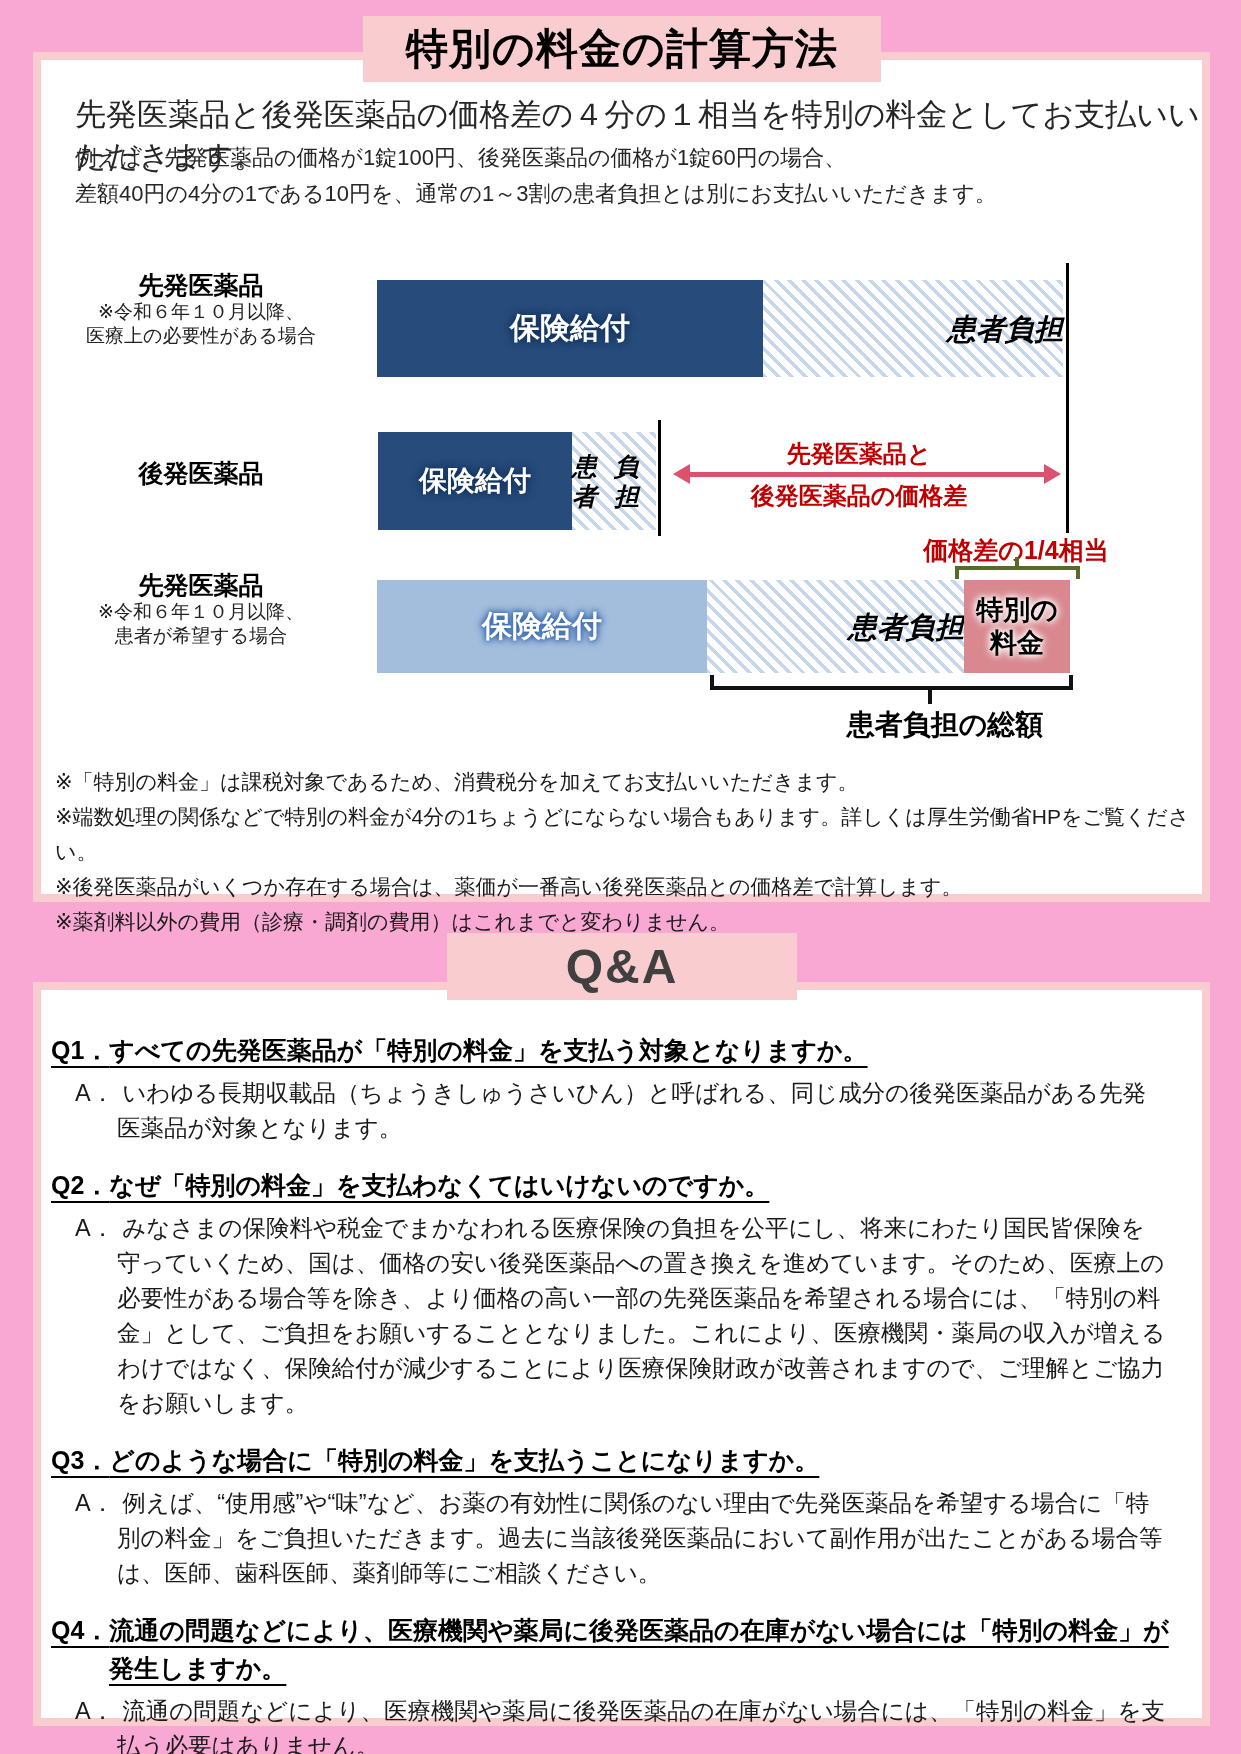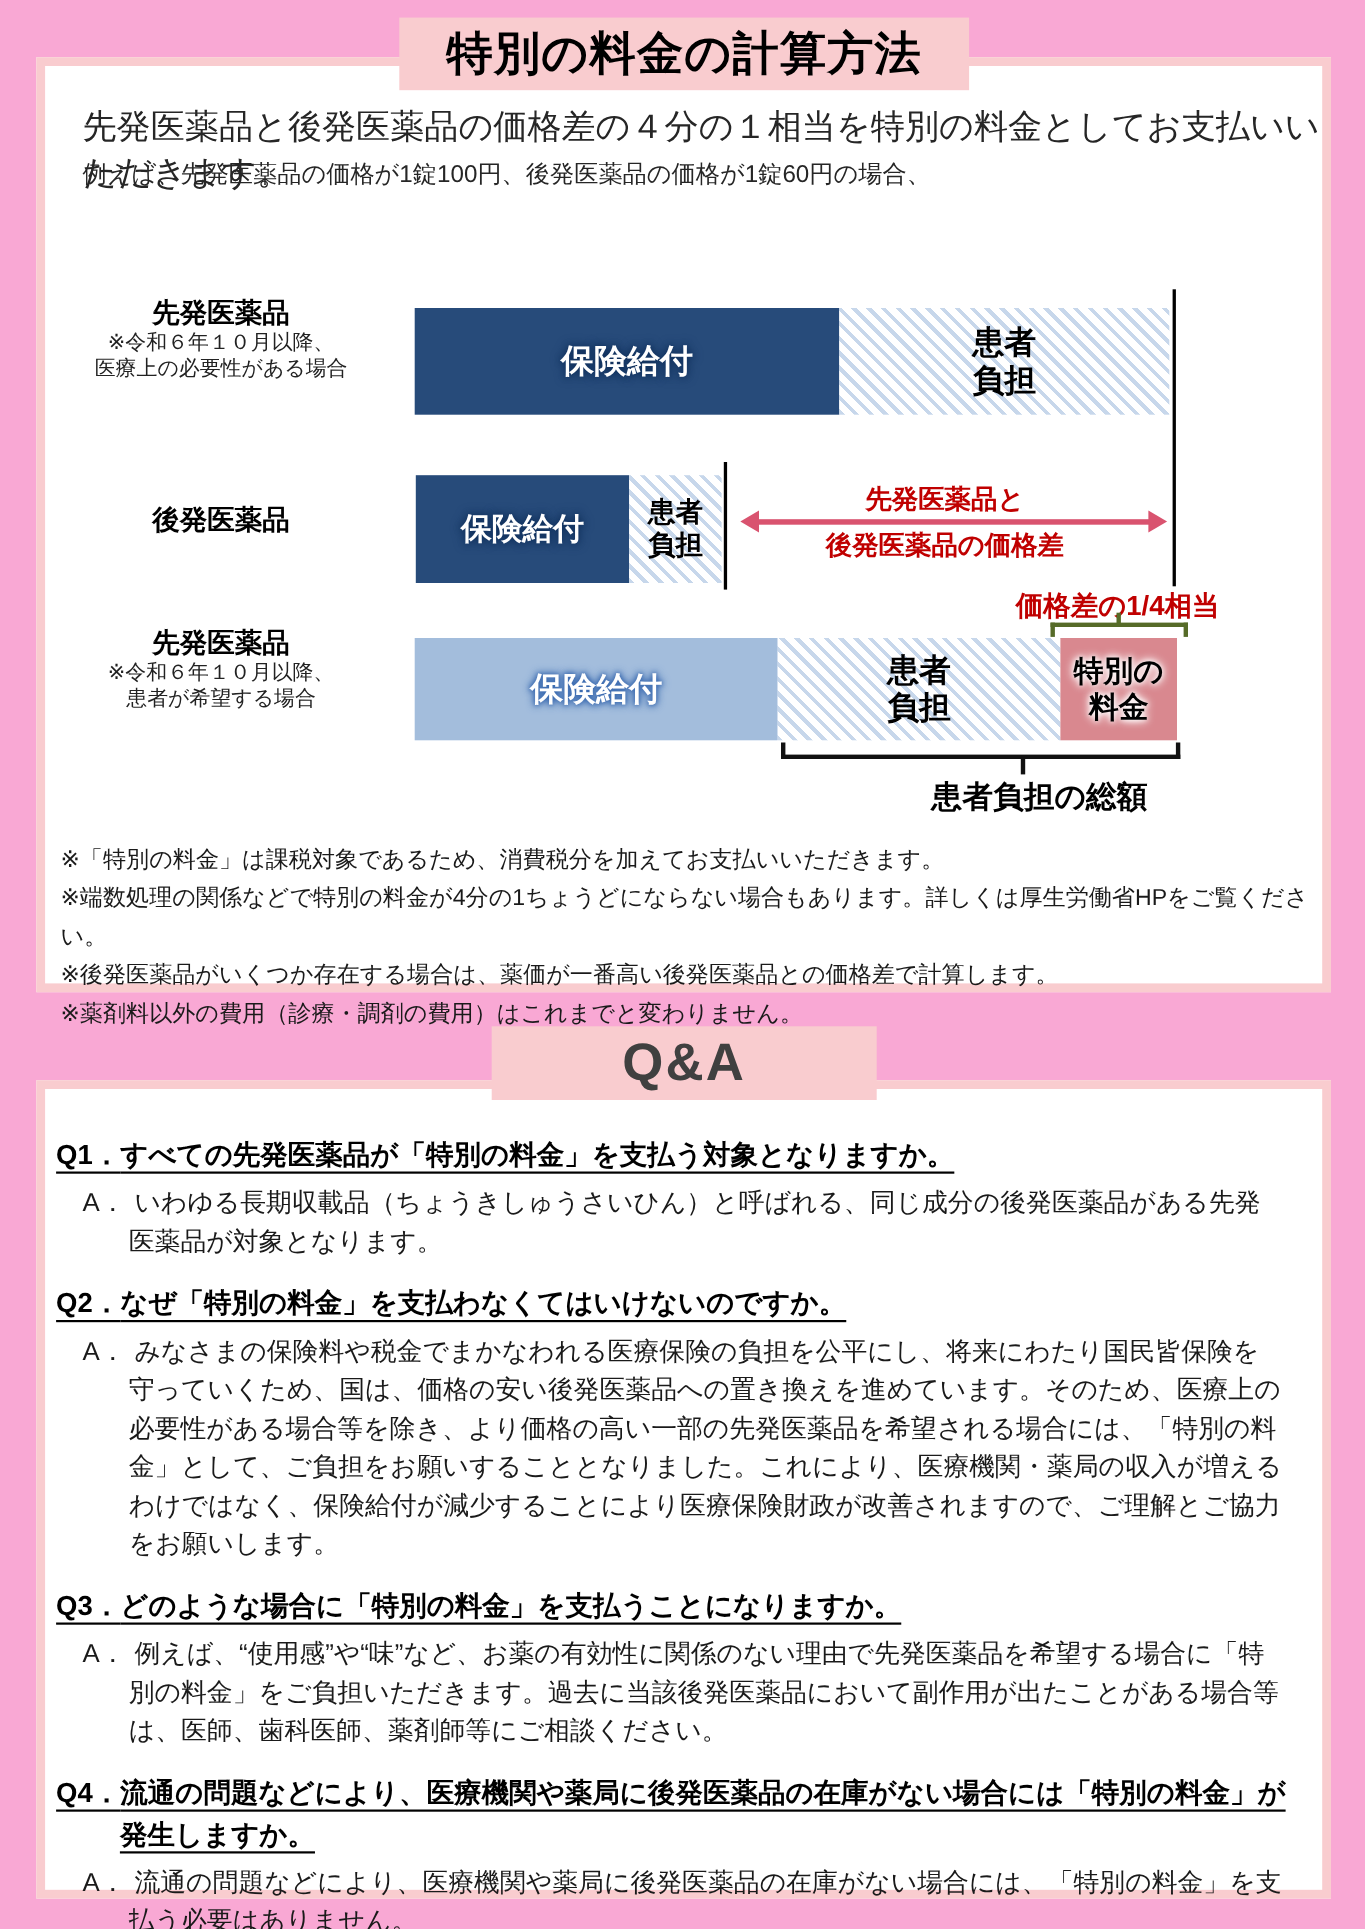--- a/index.html
+++ b/index.html
@@ -30,21 +30,21 @@
   #bar1 { left:336px; top:48px;  height:97px; }
   #bar2 { left:337px; top:200px; height:98px; }
   #bar3 { left:336px; top:348px; height:93px; }
 
   .fill-navy { background:#274b7a; color:#fff; font-weight:bold; display:flex; align-items:center; justify-content:center; text-shadow:0 0 6px #10305c, 0 0 10px #10305c; }
   #bar1 .fill-navy { width:386px; font-size:30px; }
   #bar2 .fill-navy { width:194px; font-size:28px; }
   .fill-light { background:#a3bddc; color:#fff; font-weight:bold; display:flex; align-items:center; justify-content:center; width:330px; font-size:30px; text-shadow:0 0 4px #3a6ab0, 0 0 7px #3a6ab0, 0 0 9px #3a6ab0; }
 
   .hatch { background:repeating-linear-gradient(45deg,#c7d7eb 0,#c7d7eb 3.5px,#ffffff 3.5px,#ffffff 9.5px);
-           display:flex; flex-direction:column; align-items:center; justify-content:center; font-weight:bold; color:#000; }
+           display:flex; flex-direction:row; align-items:center; justify-content:flex-end; font-weight:bold; color:#000;font-style:italic; }
   #bar1 .hatch { width:300px; font-size:29px; line-height:34px; }
   #bar2 .hatch { width:84px;  font-size:25px; line-height:30px; }
   #bar3 .hatch { width:257px; font-size:29px; line-height:34px; }
 
   .special { background:#d9888f; width:106px; display:flex; flex-direction:column; align-items:center; justify-content:center;
              font-weight:bold; color:#000; font-size:27px; line-height:33px; text-shadow:0 0 5px #fff, 0 0 8px #fff, 0 0 10px #fff; }
 
   .vline { position:absolute; width:3px; background:#000; }
   #vline1 { left:1025px; top:31px; height:270px; }
   #vline2 { left:617px; top:188px; height:116px; }
@@ -81,20 +81,21 @@
 
   <div class="banner" id="calc-banner">
     <span>特別の料金の計算方法</span>
   </div>
 
   <div class="section-box" id="calc-box">
 
     <p class="intro1">先発医薬品と後発医薬品の価格差の４分の１相当を特別の料金としてお支払いいただきます。</p>
     <p class="intro2">
       <span>例えば、先発医薬品の価格が1錠100円、後発医薬品の価格が1錠60円の場合、</span><br>
+      <span>差額40円の4分の1である10円を、通常の1～3割の患者負担とは別にお支払いいただきます。</span>
     </p>
 
     <div class="diagram">
 
       <div class="row-label" id="label1">
         <div class="t">先発医薬品</div>
         <div class="n">※令和６年１０月以降、</div>
         <div class="n">医療上の必要性がある場合</div>
       </div>
       <div class="bar" id="bar1">

